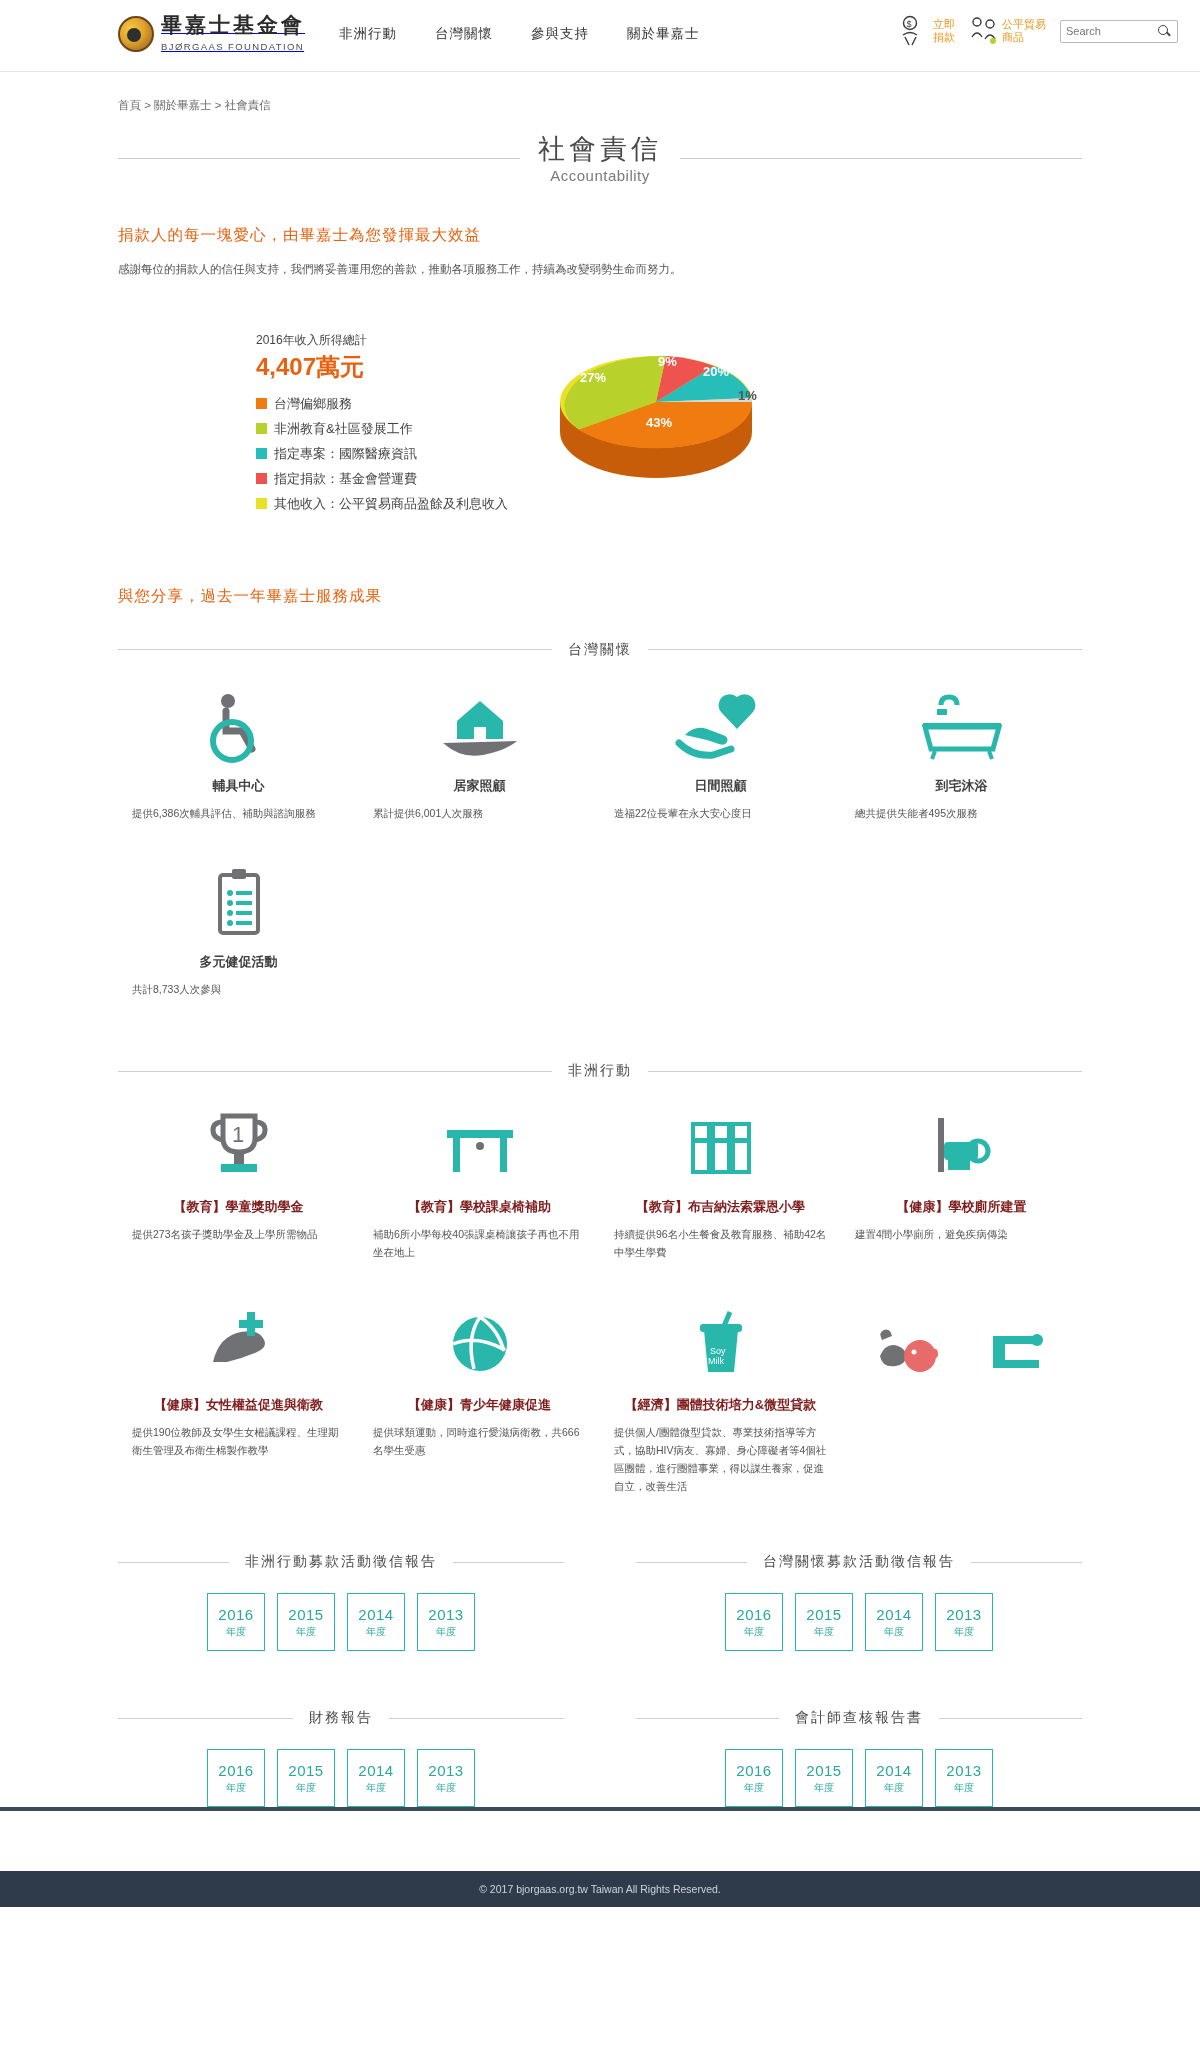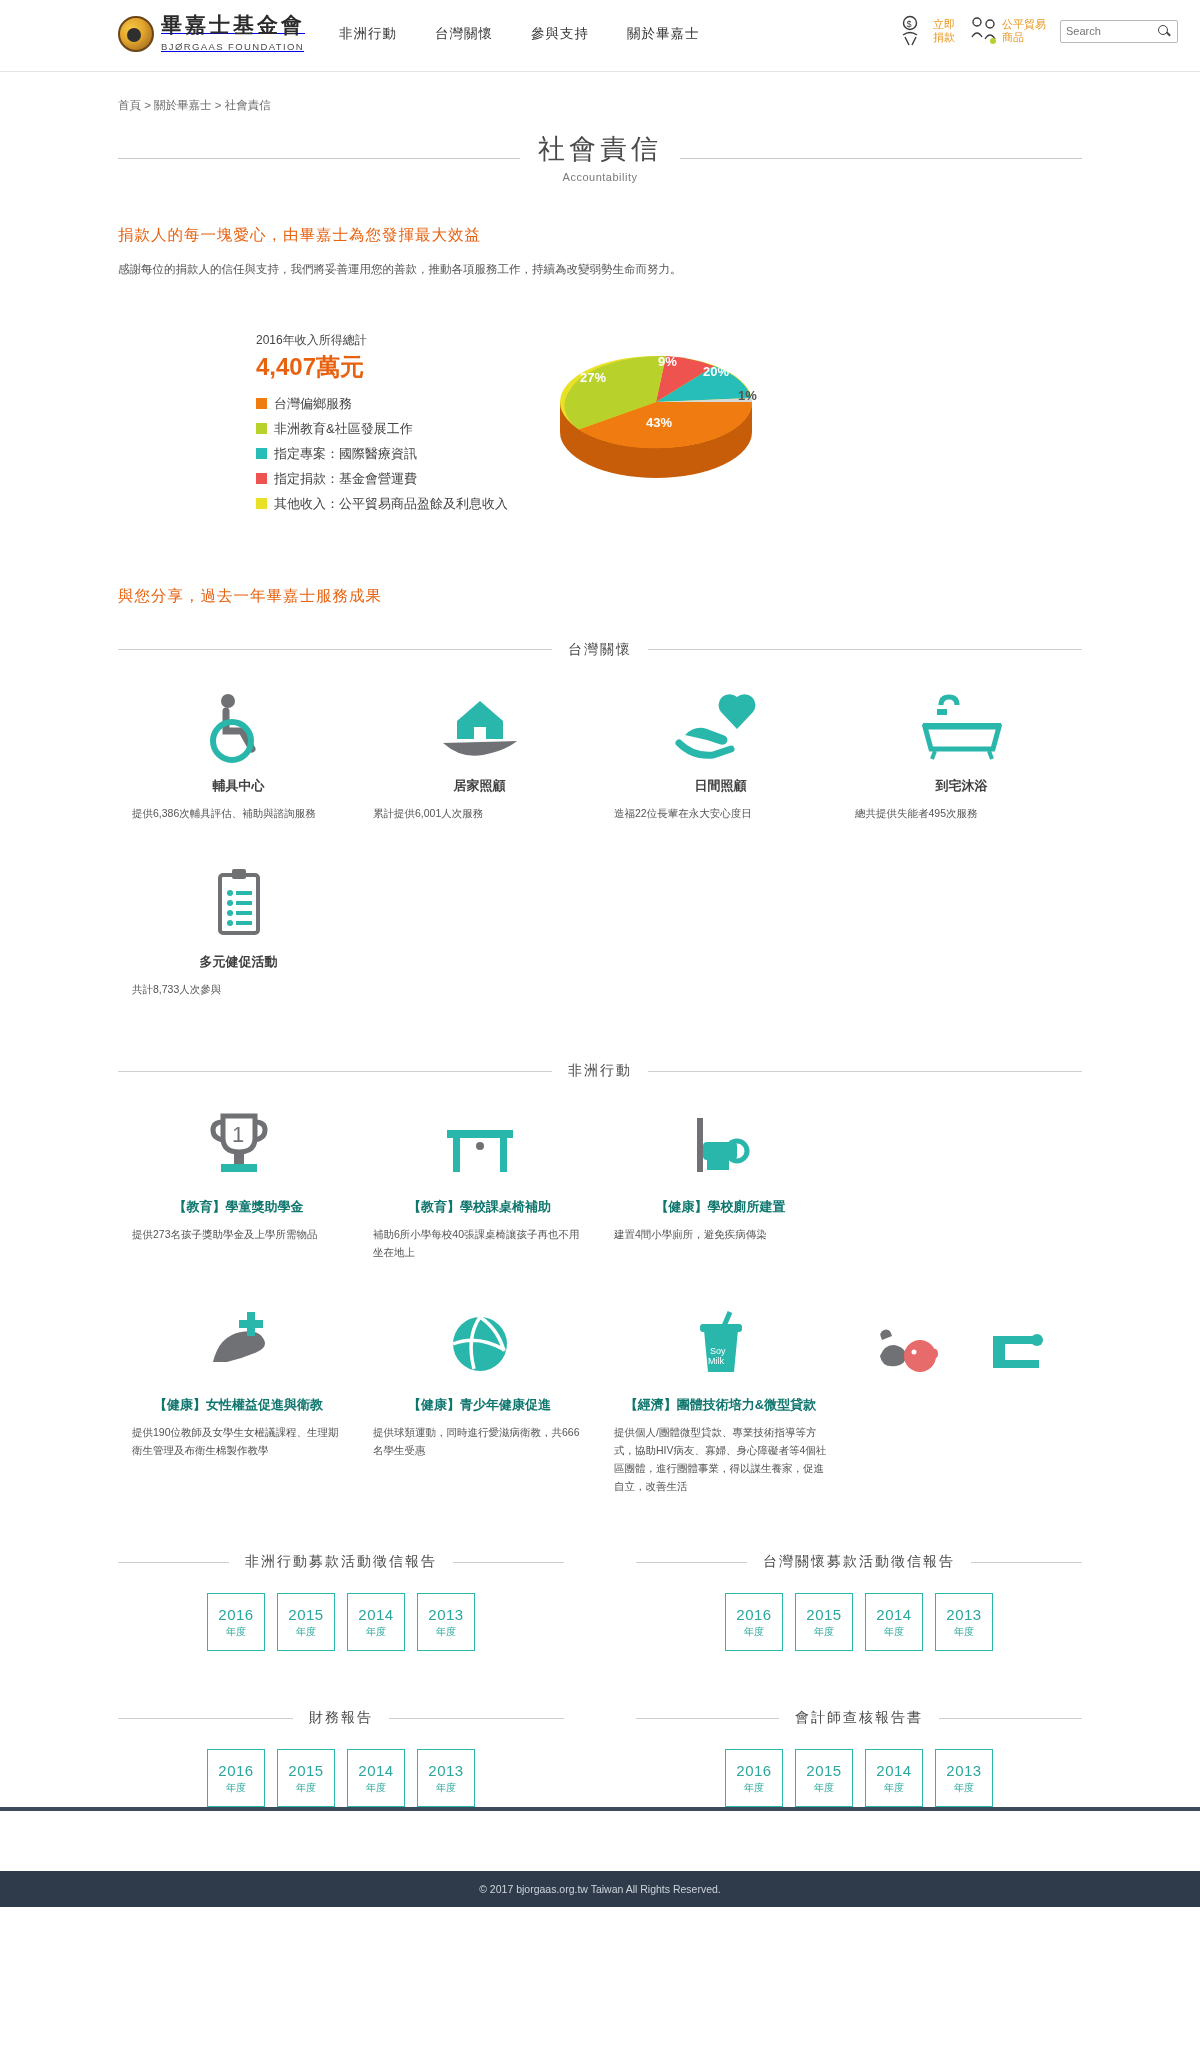--- a/index.html
+++ b/index.html
@@ -70,21 +70,21 @@
 
   
   .content { padding: 0 118px; }
   .breadcrumb { font-size: 11.5px; color: #6b6b6b; margin-top: 26px; }
   .title-row {
     display: flex; align-items: center; gap: 18px; margin-top: 18px;
   }
   .title-row .rule { flex: 1; height: 1px; background: #c9c9c9; }
   .title-block { text-align: center; }
   .title-cn { font-size: 27px; color: #4a4a4a; letter-spacing: 4px; }
-  .title-en { font-size: 11px; color: #7a7a7a; margin-top: 3px; letter-spacing: .5px; }
+  .title-en { font-size: 15px; color: #7a7a7a; margin-top: 3px; letter-spacing: .5px; }
 
   
   .sec-head {
     font-size: 15.5px; color: #e8610f; font-weight: normal; letter-spacing: 1px;
   }
   .sec-sub { font-size: 11.5px; color: #555; margin-top: 13px; line-height: 1.8; }
 
   
   .pie-block { display: flex; margin-top: 46px; padding-left: 138px; gap: 40px; }
   .legend-col { padding-top: 6px; }
@@ -101,21 +101,21 @@
   
   .share-head { margin-top: 66px; }
   .sub-rule-row { display: flex; align-items: center; gap: 16px; margin-top: 34px; }
   .sub-rule-row .rule { flex: 1; height: 1px; background: #cfcfcf; }
   .sub-rule-title { font-size: 14px; color: #4a4a4a; letter-spacing: 2px; }
 
   .grid4 { display: flex; margin-top: 28px; }
   .cell { width: 25%; padding: 0 10px; text-align: center; }
   .cell .ico { height: 78px; display: flex; align-items: flex-end; justify-content: center; }
   .cell .nm { font-size: 13px; font-weight: bold; color: #3f3f3f; margin-top: 12px; }
-  .cell .nm.green { color: #0f766e; }
+  .cell .nm.green { color: #7f1d1d; }
   .cell .desc {
     font-size: 10.5px; color: #555; margin-top: 10px; line-height: 1.7; text-align: left;
     padding: 0 4px;
   }
 
   
   .reports-row { display: flex; gap: 72px; margin-top: 58px; }
   .report-group { flex: 1; }
   .yr-row { display: flex; gap: 12px; margin-top: 22px; justify-content: center; }
   .yr-box {
@@ -369,20 +369,34 @@
         <div class="ico">
           <svg width="86" height="78" viewBox="0 0 86 78">
             <rect x="10" y="22" width="66" height="8" fill="#29b6ab"></rect>
             <rect x="16" y="30" width="7" height="34" fill="#29b6ab"></rect>
             <rect x="63" y="30" width="7" height="34" fill="#29b6ab"></rect>
             <circle cx="43" cy="38" r="4" fill="#6f7175"></circle>
           </svg>
         </div>
         <div class="nm green">【教育】學校課桌椅補助</div>
         <div class="desc">補助6所小學每校40張課桌椅讓孩子再也不用坐在地上</div>
+      </div>
+      <div class="cell">
+        <div class="ico">
+          <svg width="80" height="78" viewBox="0 0 80 78">
+            <rect x="12" y="16" width="16" height="48" fill="none" stroke="#29b6ab" stroke-width="4"></rect>
+            <rect x="32" y="16" width="16" height="48" fill="none" stroke="#29b6ab" stroke-width="4"></rect>
+            <rect x="52" y="16" width="16" height="48" fill="none" stroke="#29b6ab" stroke-width="4"></rect>
+            <rect x="12" y="30" width="16" height="5" fill="#29b6ab"></rect>
+            <rect x="32" y="30" width="16" height="5" fill="#29b6ab"></rect>
+            <rect x="52" y="30" width="16" height="5" fill="#29b6ab"></rect>
+          </svg>
+        </div>
+        <div class="nm green">【教育】布吉納法索霖恩小學</div>
+        <div class="desc">持續提供96名小生餐食及教育服務、補助42名中學生學費</div>
       </div>
       <div class="cell">
         <div class="ico">
           <svg width="76" height="78" viewBox="0 0 76 78">
             <rect x="14" y="10" width="6" height="54" fill="#6f7175"></rect>
             <rect x="20" y="34" width="34" height="18" rx="4" fill="#29b6ab"></rect>
             <circle cx="54" cy="43" r="10" fill="none" stroke="#29b6ab" stroke-width="5"></circle>
             <rect x="24" y="52" width="22" height="10" fill="#29b6ab"></rect>
           </svg>
         </div>

